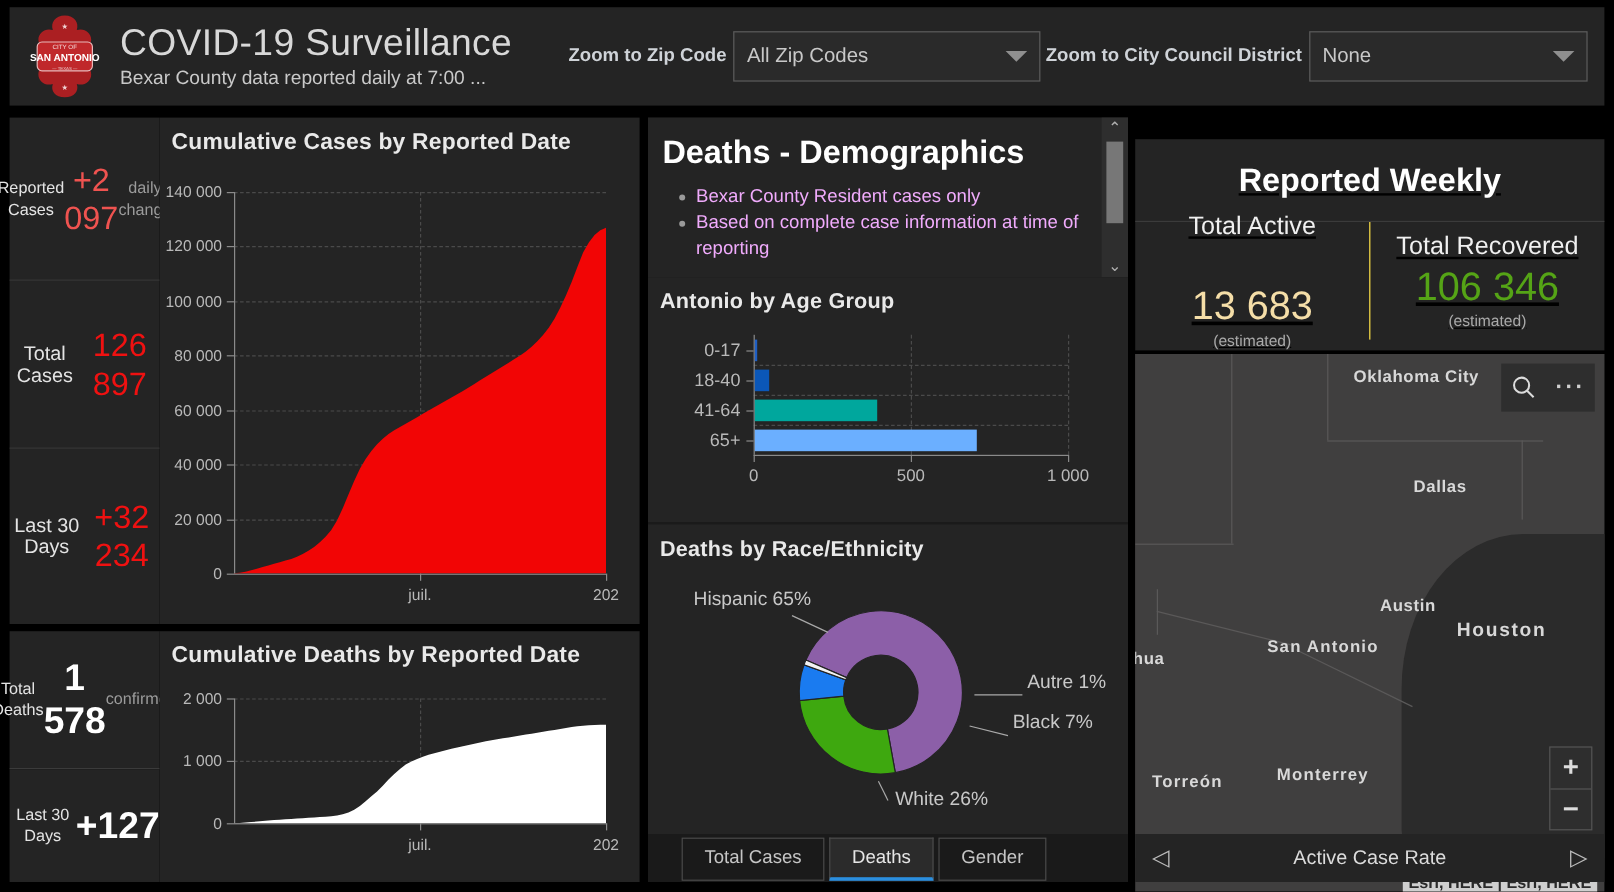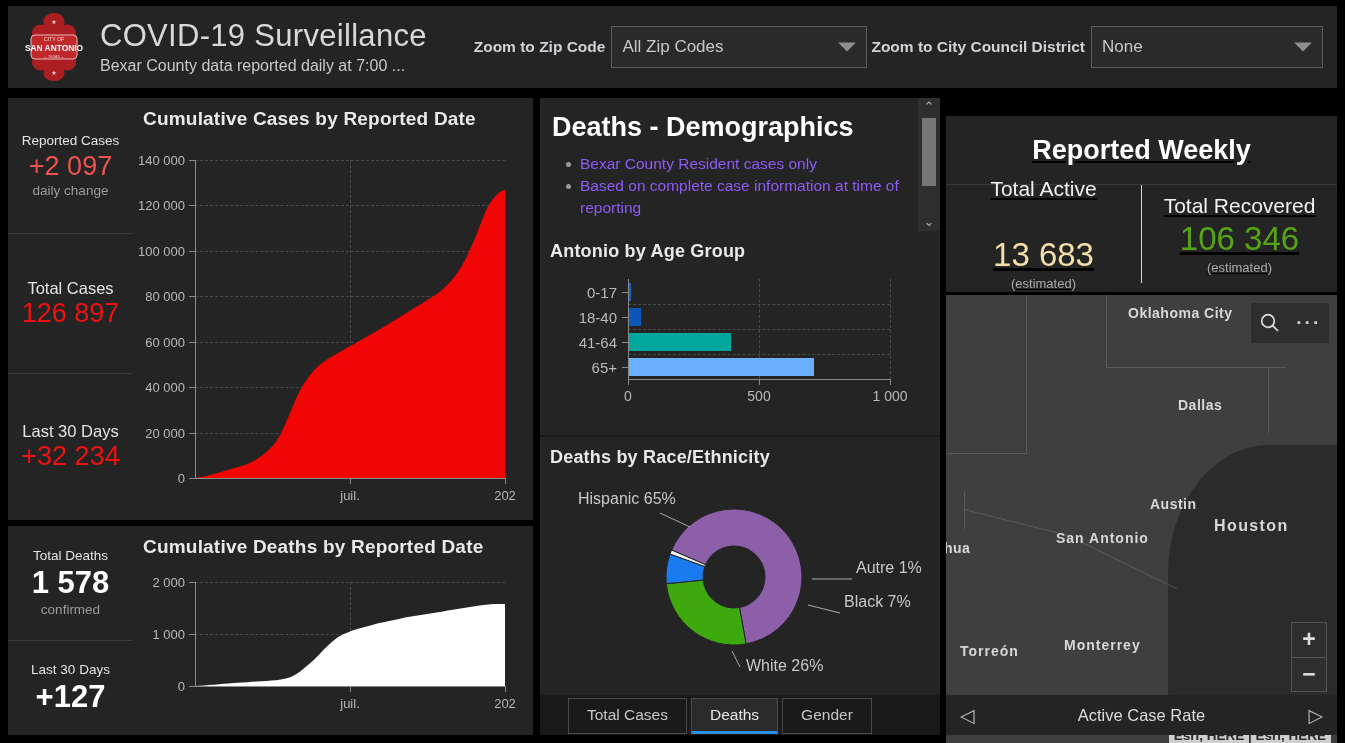--- a/index.html
+++ b/index.html
@@ -35,21 +35,21 @@
     width:0;height:0;border-left:9px solid transparent;border-right:9px solid transparent;
     border-top:9px solid #8f8f8f;
   }
 
   
   .panel { position: absolute; background: #1f1f1f; }
 
   
   .statcol { background:#000; }
   .statbox {
-    background:#242424; display:flex; flex-direction:column;
+    background:#242424; display:flex; flex-direction:row;
     align-items:center; justify-content:center; text-align:center;
     border-bottom: 1px solid #3b3b3b;
   }
   .statbox:last-child { border-bottom: none; }
   .s-label { font-size: 13.5px; color:#e4e4e4; line-height:18px; }
   .s-label.lg { font-size: 16.5px; }
   .s-value { font-size: 27px; line-height:32px; font-weight: 400; }
   .s-value.xl { font-size: 31px; line-height: 36px; }
   .s-note { font-size: 13.5px; color:#9b9b9b; line-height:18px; }
 
@@ -64,21 +64,21 @@
   .vgridline { position:absolute; top:0; bottom:0; border-left:1px dashed #4a4a4a; width:0; }
   .axis-y { position:absolute; top:0; bottom:0; width:1px; background:#8a8a8a; }
   .axis-x { position:absolute; left:0; right:0; height:1px; background:#8a8a8a; }
   .tick { position:absolute; width:6px; height:1px; background:#8a8a8a; }
   .tickx { position:absolute; width:1px; height:6px; background:#8a8a8a; }
 
   
   .demo-head { position:absolute; left:0; top:0; right:0; height:133px; background:#242424; }
   .demo-title { font-size: 27px; font-weight:bold; color:#fff; padding:14px 0 0 12px; }
   .bullets { margin: 10px 0 0 26px; }
-  .bullets li { font-size: 15.5px; color:#8b5cf6; line-height: 22px; list-style: none; position:relative; padding-left: 14px; }
+  .bullets li { font-size: 15.5px; color:#f0abfc; line-height: 22px; list-style: none; position:relative; padding-left: 14px; }
   .bullets li:before { content:""; position:absolute; left:0; top:9px; width:5px;height:5px;border-radius:50%;background:#9a9a9a; }
   .scrollbar {
     position:absolute; right:0; top:0; width:22px; bottom:0; background:#2e2e2e;
     display:flex; flex-direction:column; align-items:center; justify-content:space-between; padding:3px 0;
   }
   .sb-thumb { position:absolute; left:4px; top:20px; width:14px; height:68px; background:#777; }
   .chev { font-size: 13px; color:#b0b0b0; line-height:12px; }
 
   
   .tabs { position:absolute; display:flex; gap:4px; }

